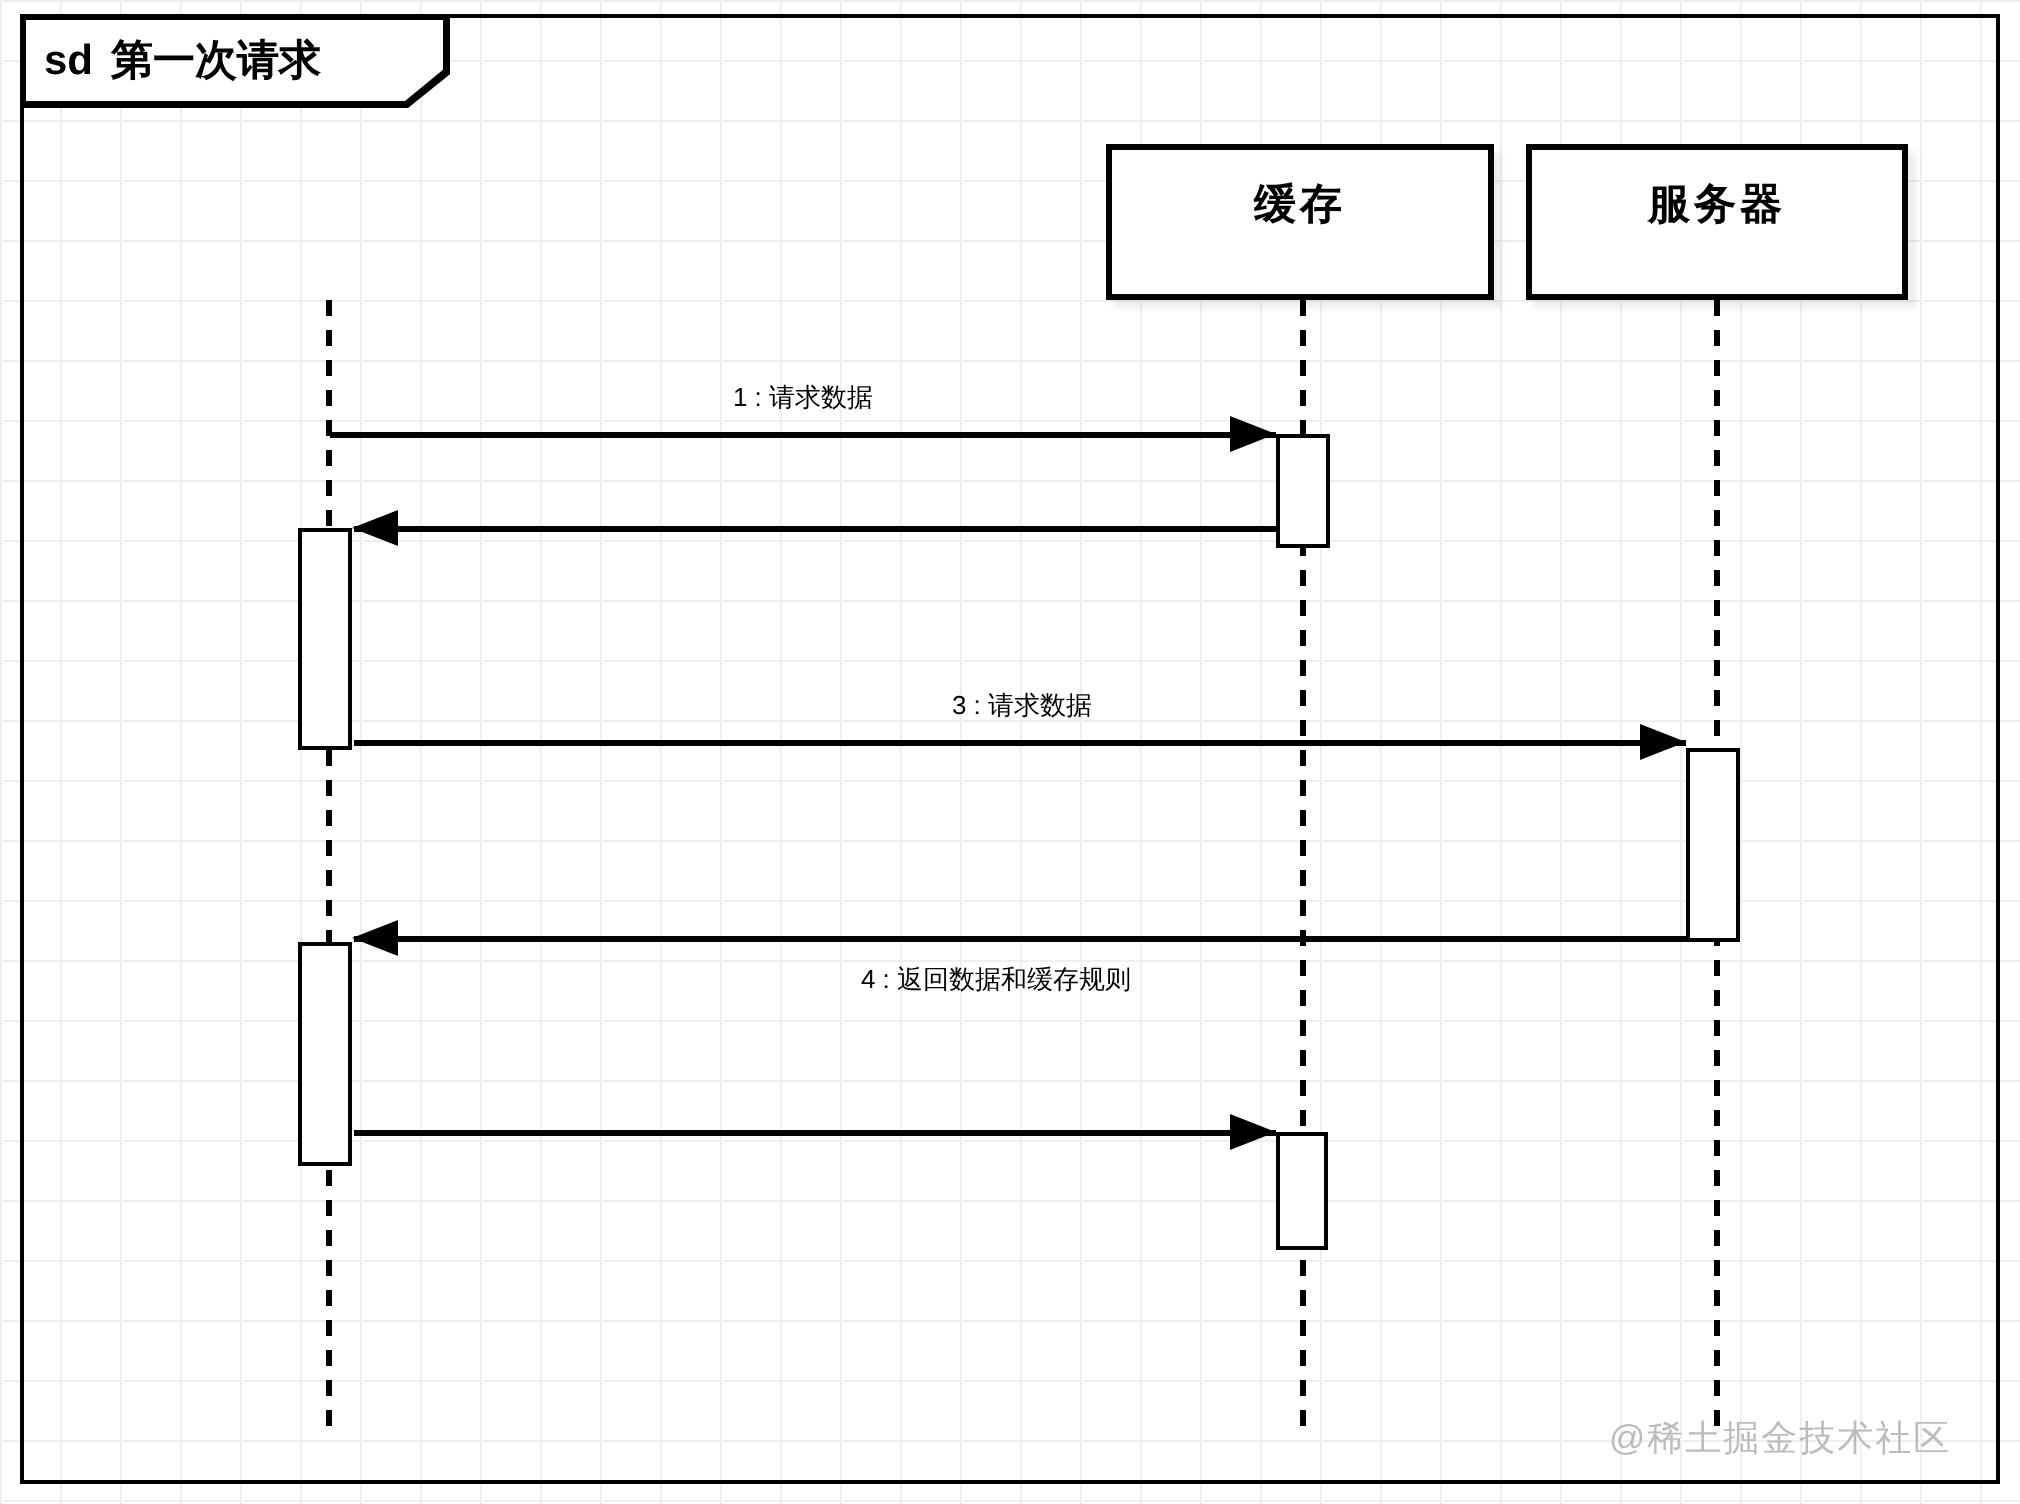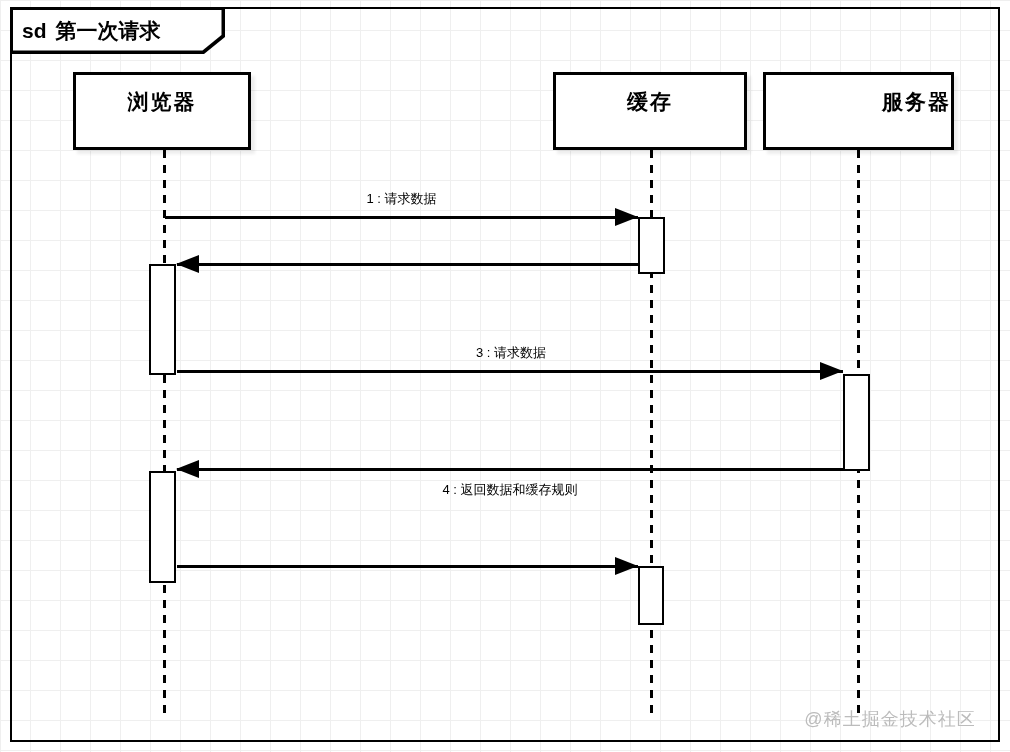--- a/index.html
+++ b/index.html
@@ -37,21 +37,21 @@
   .head-box{
     position:absolute;top:72px;height:78px;box-sizing:border-box;
     background:#fff;border:3px solid #000;
     box-shadow:4px 4px 3px rgba(0,0,0,0.07);
     display:flex;justify-content:center;align-items:flex-start;
     padding-top:13px;font-size:21px;font-weight:bold;letter-spacing:2px;
     z-index:3;
   }
   .hb-browser{left:73px;width:178px;}
   .hb-cache{left:553px;width:194px;}
-  .hb-server{left:763px;width:191px;justify-content:flex-end;}
+  .hb-server{left:763px;width:191px;}
   .lifeline{
     position:absolute;top:150px;height:570px;width:2.5px;
     background:repeating-linear-gradient(to bottom,#000 0 8px,transparent 8px 15px);
     z-index:1;
   }
   .ll-browser{left:163px;}
   .ll-cache{left:650px;}
   .ll-server{left:857px;}
   .activation{
     position:absolute;box-sizing:border-box;background:#fff;
@@ -92,23 +92,20 @@
     <div class="frame-tab-inner"></div>
   </div>
   <div class="frame-tab-label">
     <span class="kw">sd</span><span class="nm">第一次请求</span>
   </div>
 
   <div class="lifeline ll-browser"></div>
   <div class="lifeline ll-cache"></div>
   <div class="lifeline ll-server"></div>
 
-  <div class="head-box hb-browser">
-    <span>浏览器</span>
-  </div>
   <div class="head-box hb-cache">
     <span>缓存</span>
   </div>
   <div class="head-box hb-server">
     <span>服务器</span>
   </div>
 
   <div class="activation act-cache-1"></div>
   <div class="activation act-browser-1"></div>
   <div class="activation act-server-1"></div>
@@ -121,20 +118,20 @@
 
   <div class="msg-line" style="left:177px;top:263px;width:461px"></div>
   <div class="arrow-left" style="left:176px;top:254.5px"></div>
 
   <div class="msg-label" style="left:178px;width:666px;top:339px">3 : 请求数据</div>
   <div class="msg-line" style="left:177px;top:370px;width:666px"></div>
   <div class="arrow-right" style="left:820px;top:361.5px"></div>
 
   <div class="msg-line" style="left:177px;top:468px;width:666px"></div>
   <div class="arrow-left" style="left:176px;top:459.5px"></div>
-  <div class="msg-label" style="left:177px;width:666px;top:476px">4 : 返回数据和缓存规则</div>
+  <div class="msg-label" style="left:165px;width:666px;top:476px">4 : 返回数据和缓存规则</div>
 
   <div class="msg-line" style="left:177px;top:565px;width:461px"></div>
   <div class="arrow-right" style="left:615px;top:556.5px"></div>
 
   <div class="watermark">@稀土掘金技术社区</div>
 
 </div>
 
 </body></html>

